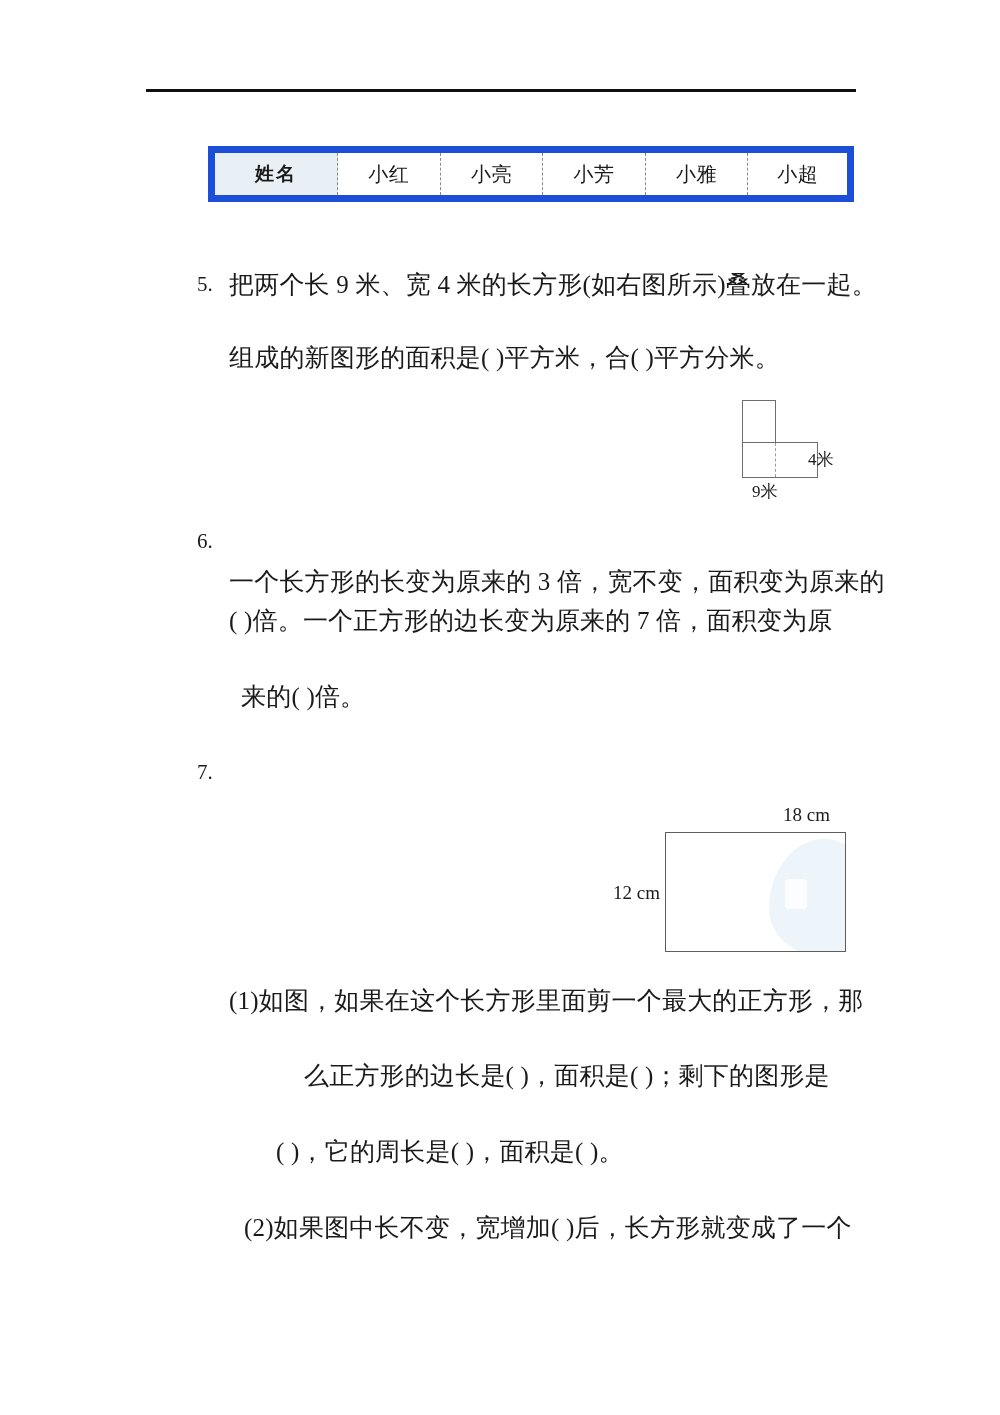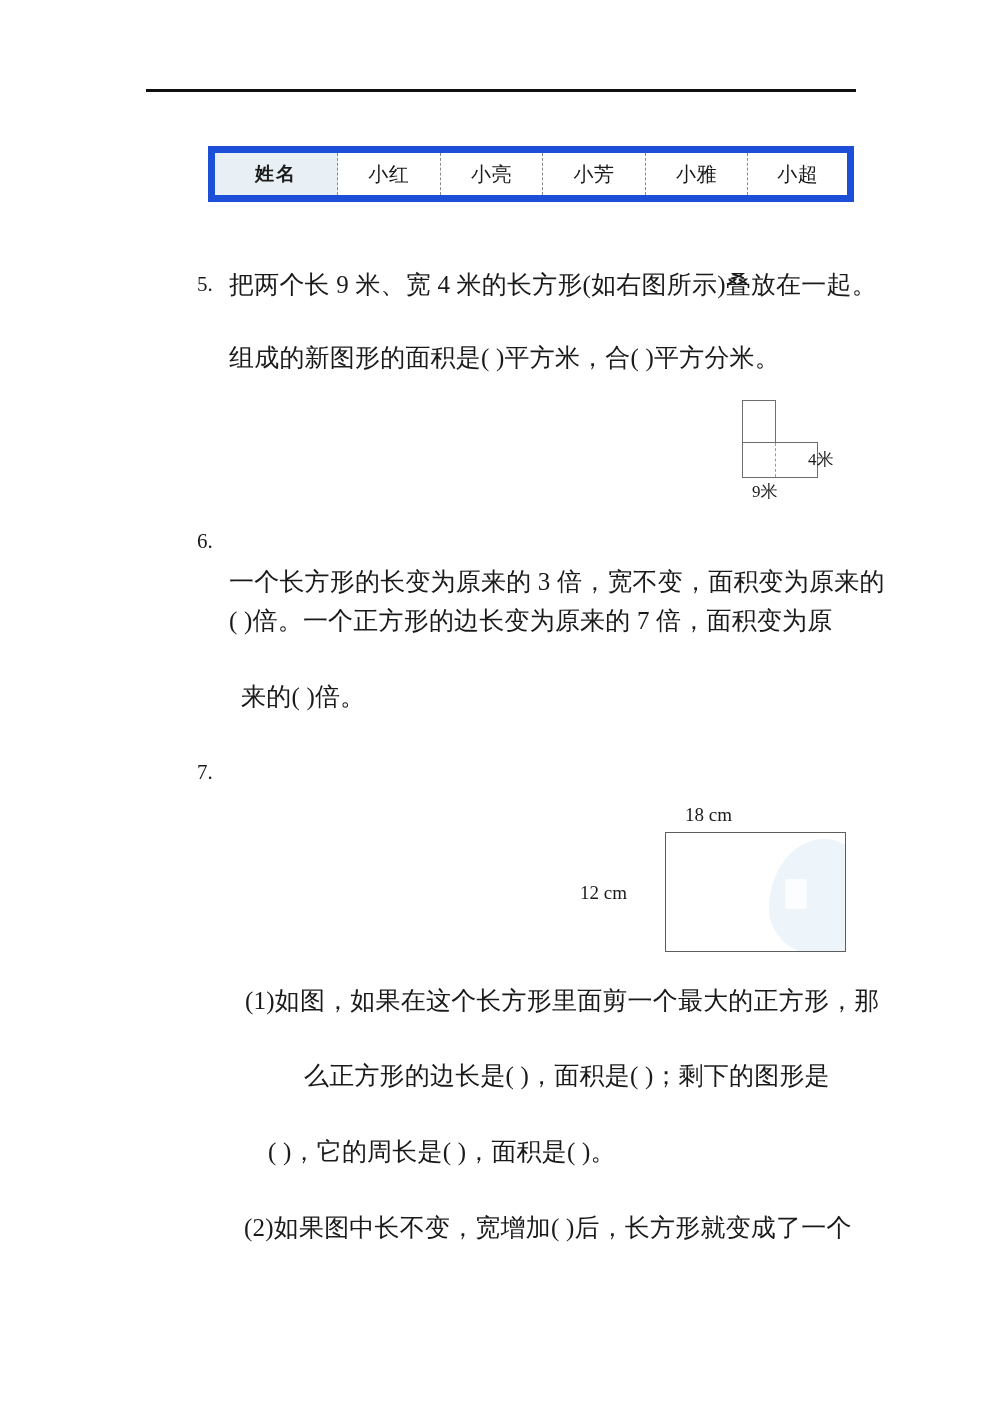--- a/index.html
+++ b/index.html
@@ -139,29 +139,29 @@
     left: 16px; top: 40px;
     width: 22px; height: 30px;
     background: #ffffff;
     opacity: 0.85;
     border-radius: 3px;
   }
   .rfig .lbl-top {
     position: absolute;
     left: 105px; top: 4px;
     width: 145px;
-    text-align: left;
+    text-align: right;
     font-size: 19px;
     white-space: nowrap;
   }
   .rfig .lbl-left {
     position: absolute;
     left: 0px; top: 82px;
     width: 80px;
-    text-align: left;
+    text-align: right;
     font-size: 19px;
     white-space: nowrap;
   }
 </style>
 </head>
 <body>
 
 <div class="top-rule"></div>
 
 <table class="data-table">
@@ -197,16 +197,16 @@
 <div class="qnum" style="left:197px; top:760px;">7.</div>
 
 <div class="rfig">
   <div class="lbl-top">18 cm</div>
   <div class="lbl-left">12 cm</div>
   <div class="rbox">
     <div class="watermark"></div>
   </div>
 </div>
 
-<div class="qline" style="left:229px; top:988px;margin-left:16px;">(1)如图，如果在这个长方形里面剪一个最大的正方形，那</div>
+<div class="qline" style="left:229px; top:988px;">(1)如图，如果在这个长方形里面剪一个最大的正方形，那</div>
 <div class="qline" style="left:268px; top:1063px;margin-left:36px;">么正方形的边长是(          )，面积是(          )；剩下的图形是</div>
-<div class="qline" style="left:268px; top:1139px;text-align:center;">(          )，它的周长是(          )，面积是(          )。</div>
+<div class="qline" style="left:276px; top:1139px;text-align:center;">(          )，它的周长是(          )，面积是(          )。</div>
 <div class="qline" style="left:244px; top:1215px;">(2)如果图中长不变，宽增加(          )后，长方形就变成了一个</div>
 
 </body></html>

